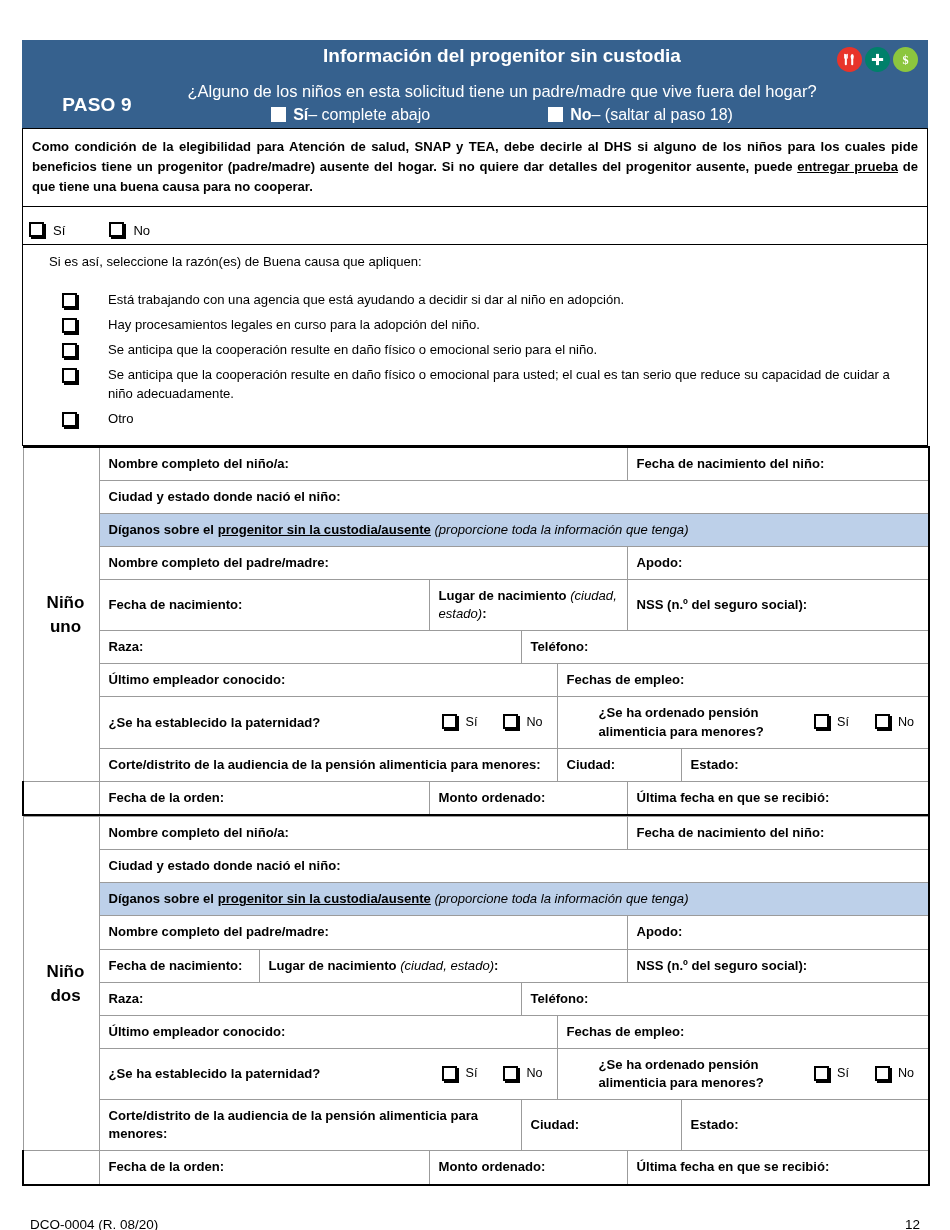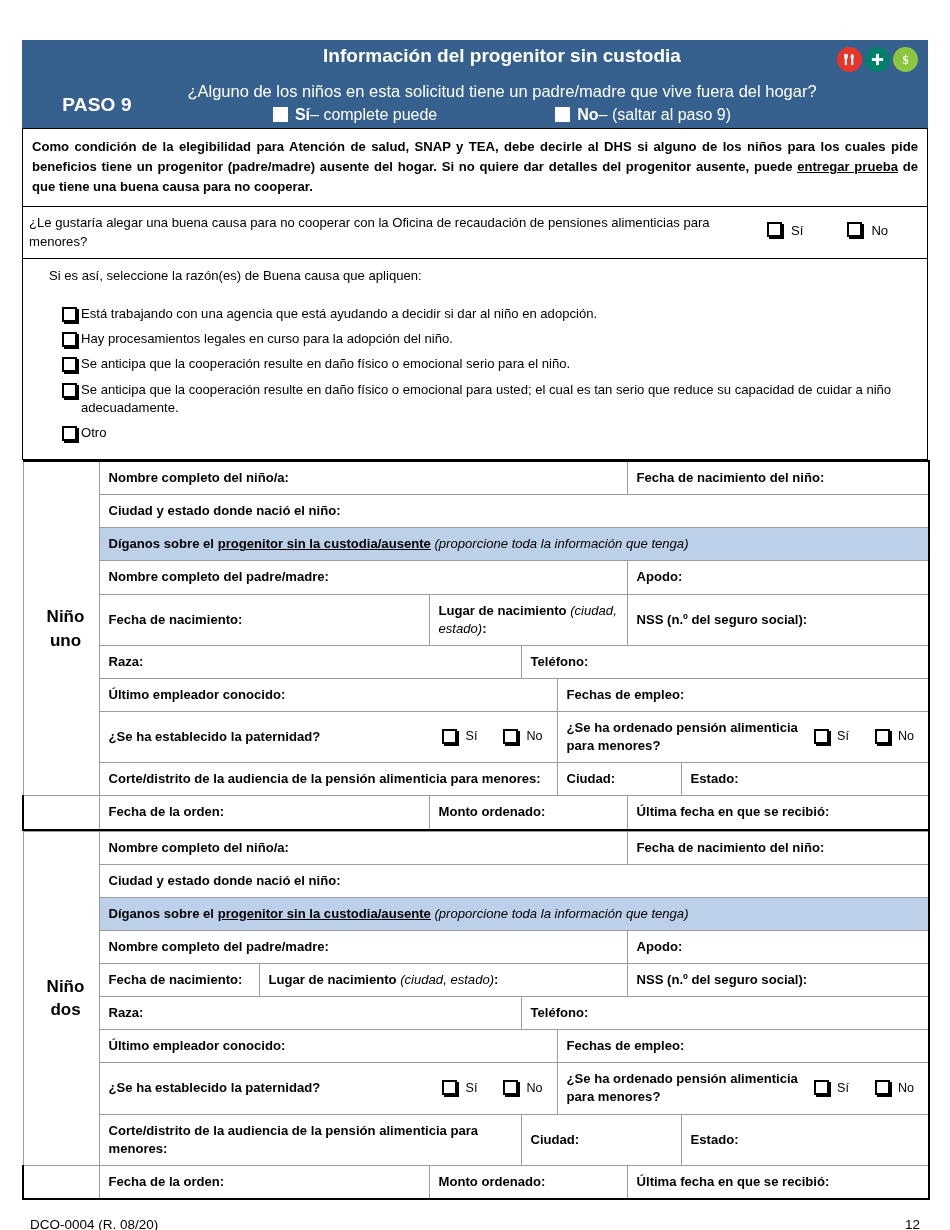--- a/index.html
+++ b/index.html
@@ -157,21 +157,21 @@
     font-size: 13.1px;
   }
   .reasons-lead { margin-bottom: 20px; line-height: 1.4; }
   .reason-row {
     display: flex;
     align-items: flex-start;
     margin-bottom: 6.5px;
     line-height: 1.42;
   }
   .reason-row .cb { margin-left: 13px; margin-right: 0; flex: 0 0 auto; top: 2px; }
-  .reason-txt { margin-left: 4px; }
+  .reason-txt { margin-left: 31px; }
 
   
   table.child {
     border-collapse: collapse;
     width: 906px;
     table-layout: fixed;
     font-size: 13.1px;
   }
   table.child.first { border-top: 2.2px solid #000; }
   table.child td {
@@ -208,21 +208,21 @@
   .cell-flex {
     display: flex;
     align-items: center;
     justify-content: space-between;
     padding-right: 14px;
   }
   .cell-flex .q { flex: 0 1 auto; padding-right: 10px; }
   .opt-sm { display: inline-flex; align-items: center; font-size: 12.6px; font-weight: normal; }
   .opt-sm .cb { margin-right: 8px; }
   .opt-sm + .opt-sm { margin-left: 26px; }
-  .two-line { line-height: 1.4; }
+  .two-line { line-height: 1.4; margin-left: 32px; }
 
   
   .footer {
     position: absolute;
     left: 30px;
     right: 30px;
     bottom: 38px;
     display: flex;
     justify-content: space-between;
     font-size: 13.5px;
@@ -235,27 +235,27 @@
 
   <div class="step-header">
     <div class="step-label">PASO 9</div>
     <div class="header-center">
       <div class="header-title">Información del progenitor sin custodia</div>
       <div class="header-question">¿Alguno de los niños en esta solicitud tiene un padre/madre que vive fuera del hogar?</div>
       <div class="header-choices">
         <span class="hc-item">
           <span class="white-box"></span>
           <span class="hc-bold">Sí</span>
-          <span> – complete puede</span>
+          <span> – complete abajo</span>
         </span>
         <span class="hc-gap"></span>
         <span class="hc-item">
           <span class="white-box"></span>
           <span class="hc-bold">No</span>
-          <span> – (saltar al paso 9)</span>
+          <span> – (saltar al paso 18)</span>
         </span>
       </div>
     </div>
     <div class="icons">
       <span class="ico ico-food">
         <svg width="15" height="15" viewBox="0 0 16 16">
             <rect x="3" y="2" width="2.2" height="12" rx="1" fill="#fff"></rect>
             <rect x="2.2" y="2" width="0.9" height="5" fill="#fff"></rect>
             <rect x="5.3" y="2" width="0.9" height="5" fill="#fff"></rect>
             <rect x="9.8" y="7" width="2.2" height="7" rx="1" fill="#fff"></rect>
@@ -274,21 +274,20 @@
           </svg>
       </span>
     </div>
   </div>
 
   <div class="box intro-box">
     <span>Como condición de la elegibilidad para Atención de salud, SNAP y TEA, debe decirle al DHS si alguno de los niños para los cuales pide beneficios tiene un progenitor (padre/madre) ausente del hogar. Si no quiere dar detalles del progenitor ausente, puede </span><u>entregar prueba</u><span> de que tiene una buena causa para no cooperar.</span>
   </div>
 
   <div class="q-box">
-    <div class="q-text">¿Le gustaría alegar una buena causa para no cooperar con la Oficina de recaudación de pensiones alimenticias para menores?</div>
     <div class="q-opts">
       <span class="opt">
         <span class="cb"></span>
         <span>Sí</span>
       </span>
       <span class="opt">
         <span class="cb"></span>
         <span>No</span>
       </span>
     </div>

